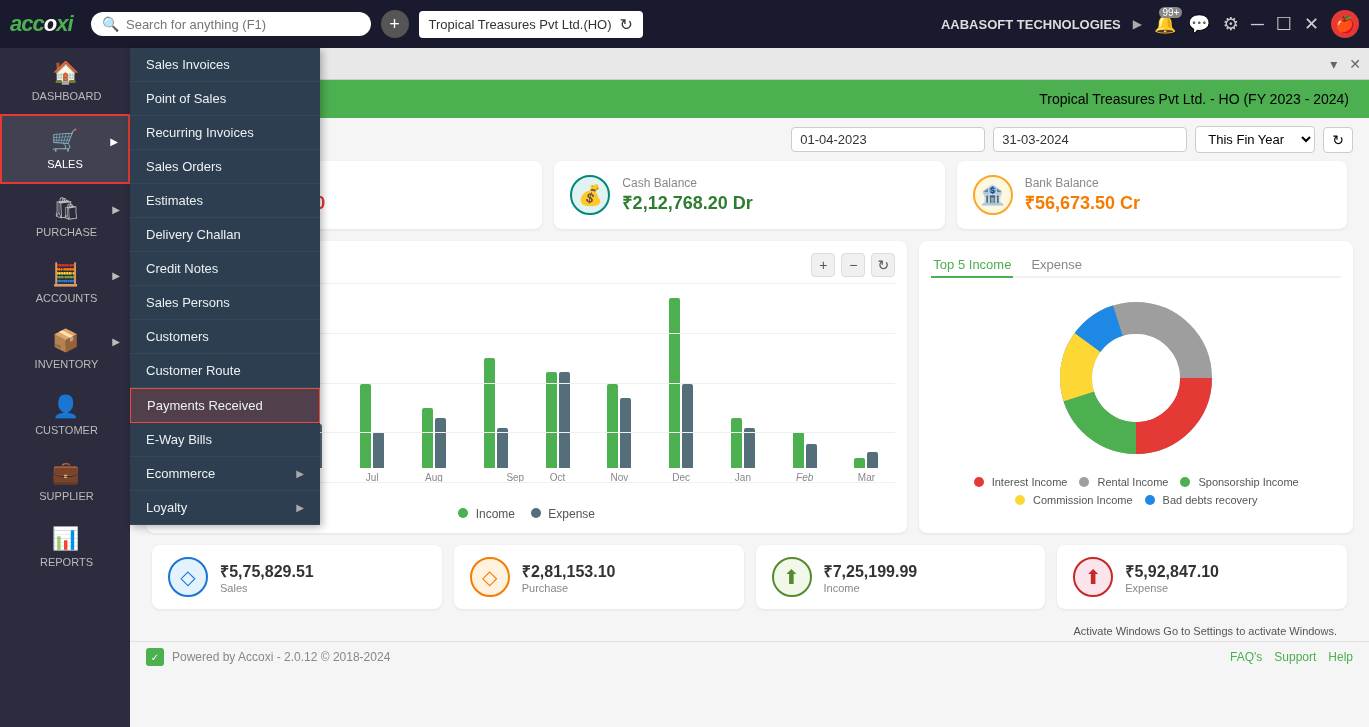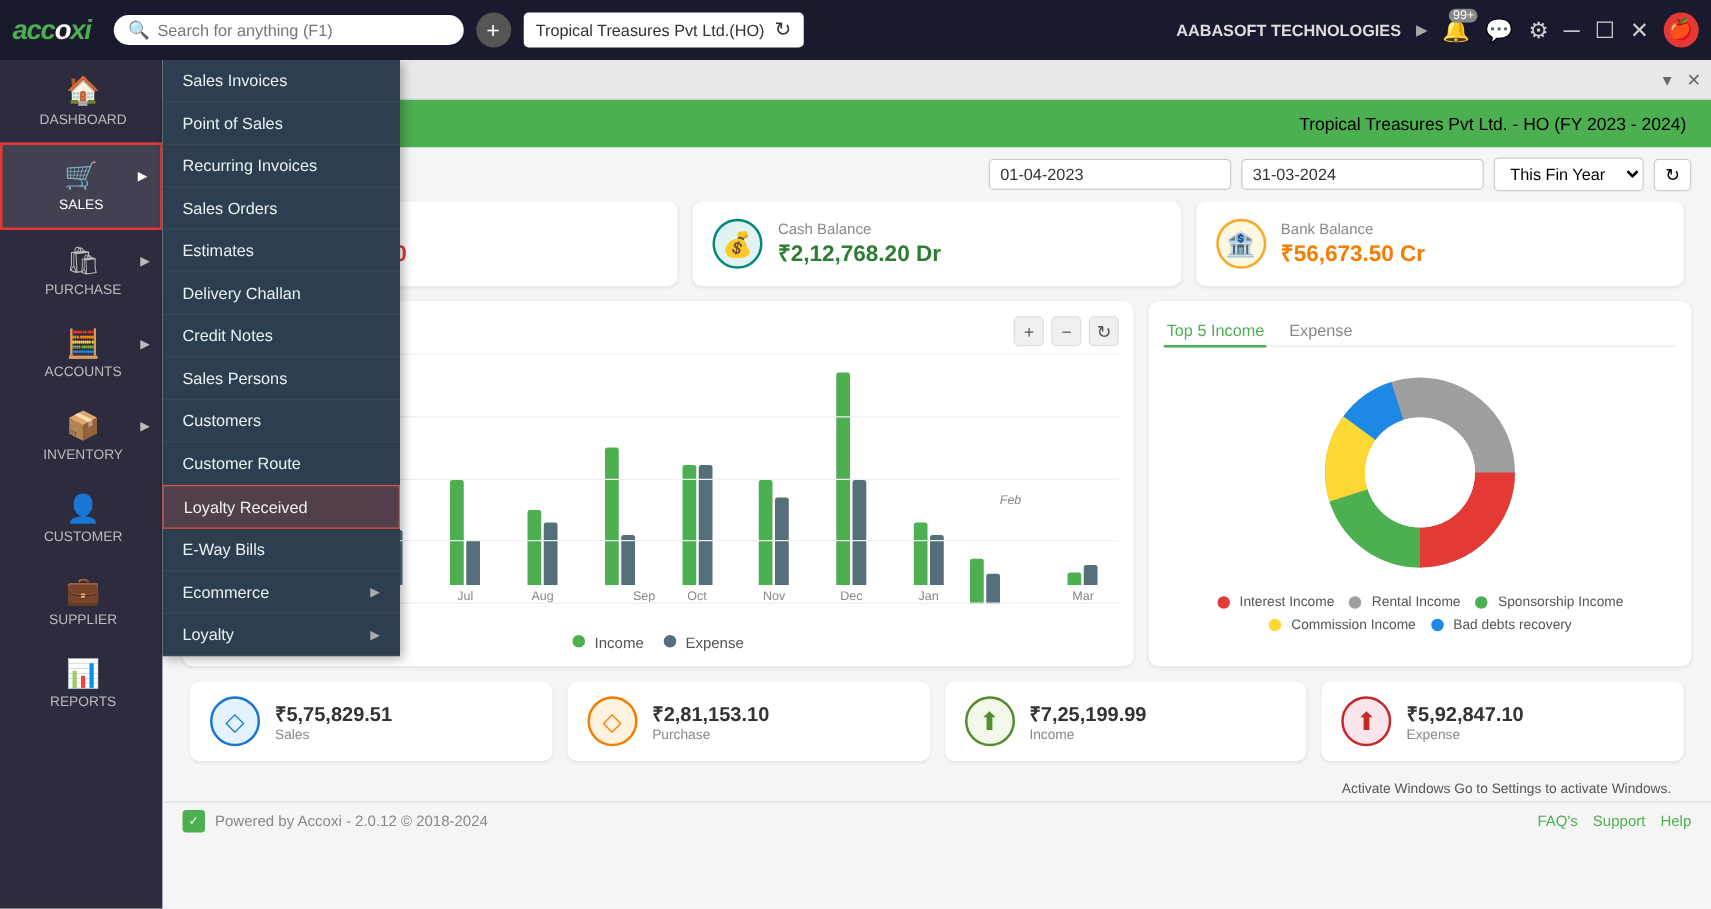--- a/index.html
+++ b/index.html
@@ -524,21 +524,21 @@
     <div class="dropdown-item">
       <span>Sales Persons</span>
     </div>
     <div class="dropdown-item">
       <span>Customers</span>
     </div>
     <div class="dropdown-item">
       <span>Customer Route</span>
     </div>
     <div class="dropdown-item highlighted">
-      <span>Loyalty Received</span>
+      <span>Payments Received</span>
     </div>
     <div class="dropdown-item">
       <span>E-Way Bills</span>
     </div>
     <div class="dropdown-item">
       <span>Ecommerce</span>
       <span class="dropdown-arrow">▶</span>
     </div>
     <div class="dropdown-item">
       <span>Loyalty</span>
@@ -677,21 +677,21 @@
                 </div>
                 <div style="font-size: 10px; color: rgb(136, 136, 136); margin-top: 4px;">Dec</div>
               </div>
               <div style="display: flex; flex-direction: column; align-items: center; flex: 1 1 0%;">
                 <div style="display: flex; gap: 2px; align-items: flex-end; height: 170px;">
                   <div style="background: rgb(76, 175, 80); width: 11px; border-radius: 2px 2px 0px 0px; height: 50px;"></div>
                   <div style="background: rgb(84, 110, 122); width: 11px; border-radius: 2px 2px 0px 0px; height: 40px;"></div>
                 </div>
                 <div style="font-size: 10px; color: rgb(136, 136, 136); margin-top: 4px;">Jan</div>
               </div>
-              <div style="display: flex; flex-direction: row; align-items: center; flex: 1 1 0%; font-style: italic;">
+              <div style="display: flex; flex-direction: column; align-items: center; flex: 1 1 0%; font-style: italic;">
                 <div style="display: flex; gap: 2px; align-items: flex-end; height: 170px;">
                   <div style="background: rgb(76, 175, 80); width: 11px; border-radius: 2px 2px 0px 0px; height: 36px;"></div>
                   <div style="background: rgb(84, 110, 122); width: 11px; border-radius: 2px 2px 0px 0px; height: 24px;"></div>
                 </div>
                 <div style="font-size: 10px; color: rgb(136, 136, 136); margin-top: 4px;">Feb</div>
               </div>
               <div style="display: flex; flex-direction: column; align-items: center; flex: 1 1 0%;">
                 <div style="display: flex; gap: 2px; align-items: flex-end; height: 170px;">
                   <div style="background: rgb(76, 175, 80); width: 11px; border-radius: 2px 2px 0px 0px; height: 10px;"></div>
                   <div style="background: rgb(84, 110, 122); width: 11px; border-radius: 2px 2px 0px 0px; height: 16px;"></div>

